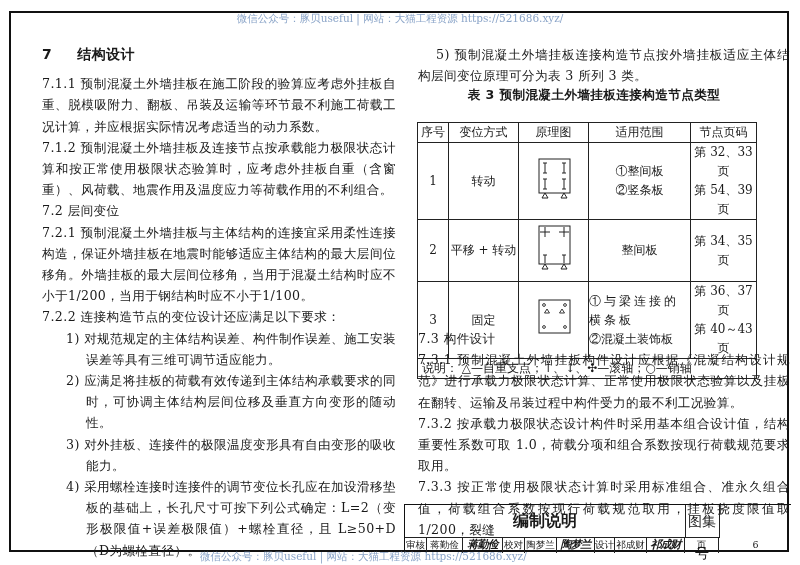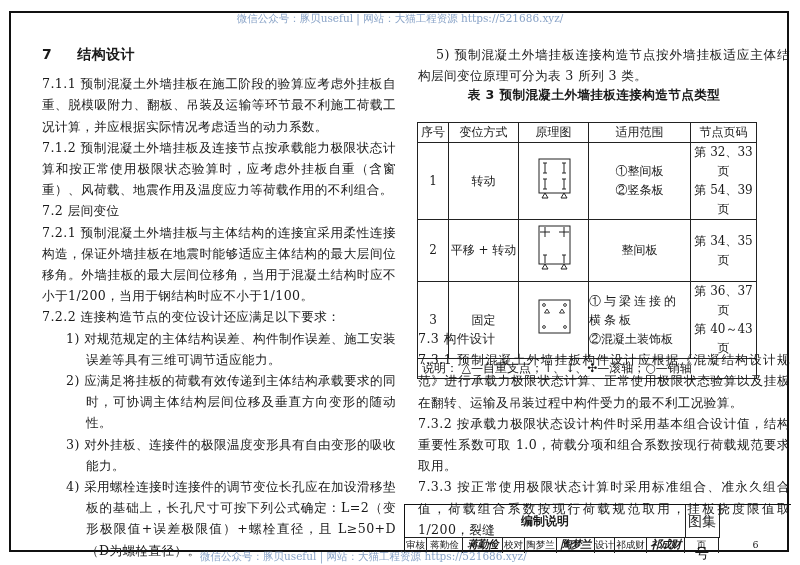--- a/index.html
+++ b/index.html
@@ -18,21 +18,21 @@
   .p { text-align:justify; }
   .item { padding-left:44px; text-indent:-20px; }
   .indent5 { text-indent:18px; margin-left:-22px; }
   .tcap { text-align:center; font-family:"DejaVu Sans", sans-serif; font-weight:bold; font-size:12.6px; margin-left:-30px; line-height:18px; }
   table.t3 { position:absolute; left:417px; top:122px; border-collapse:collapse; font-size:12px; }
   table.t3 td { border:1px solid #222; text-align:center; padding:0; vertical-align:middle; line-height:19px; }
   .diag { width:58px; height:46px; margin:0 auto; }
   .note-cell { text-align:left !important; padding-left:4px !important; }
   .tb { position:absolute; left:404px; top:504px; width:387px; height:49px; border-top:1.5px solid #111; border-left:1.5px solid #111; box-sizing:border-box; }
   .tb-title { position:absolute; left:0; top:0; width:280px; height:32px; border-right:1px solid #222; border-bottom:1px solid #222;
-              font-family:"DejaVu Sans", sans-serif; font-size:12px; font-weight:bold; text-align:center; line-height:32px; }
+              font-family:"DejaVu Sans", sans-serif; font-size:16px; font-weight:bold; text-align:center; line-height:32px; }
   .tb-atlas-label { position:absolute; left:280px; top:0; width:34px; height:32px; border-right:1px solid #222; border-bottom:1px solid #222; font-size:14px; text-align:center; line-height:32px; }
   .tb-atlas { position:absolute; left:314px; top:2px; width:73px; height:30px; border-bottom:1px solid #222; font-family:"DejaVu Sans Mono", monospace; font-size:10px; text-align:center; line-height:13px; }
   .tb-row { position:absolute; left:0; top:32px; height:16px; width:387px; display:flex; font-size:9.5px; line-height:16px; }
   .tb-row > div { border-right:1px solid #222; text-align:center; box-sizing:border-box; white-space:nowrap; overflow:hidden; }
   .sig { font-family:"DejaVu Serif", serif; font-style:italic; font-weight:bold; font-size:11px; letter-spacing:-1px; }
 </style>
 </head>
 <body>
 
 <div class="frame"></div>

